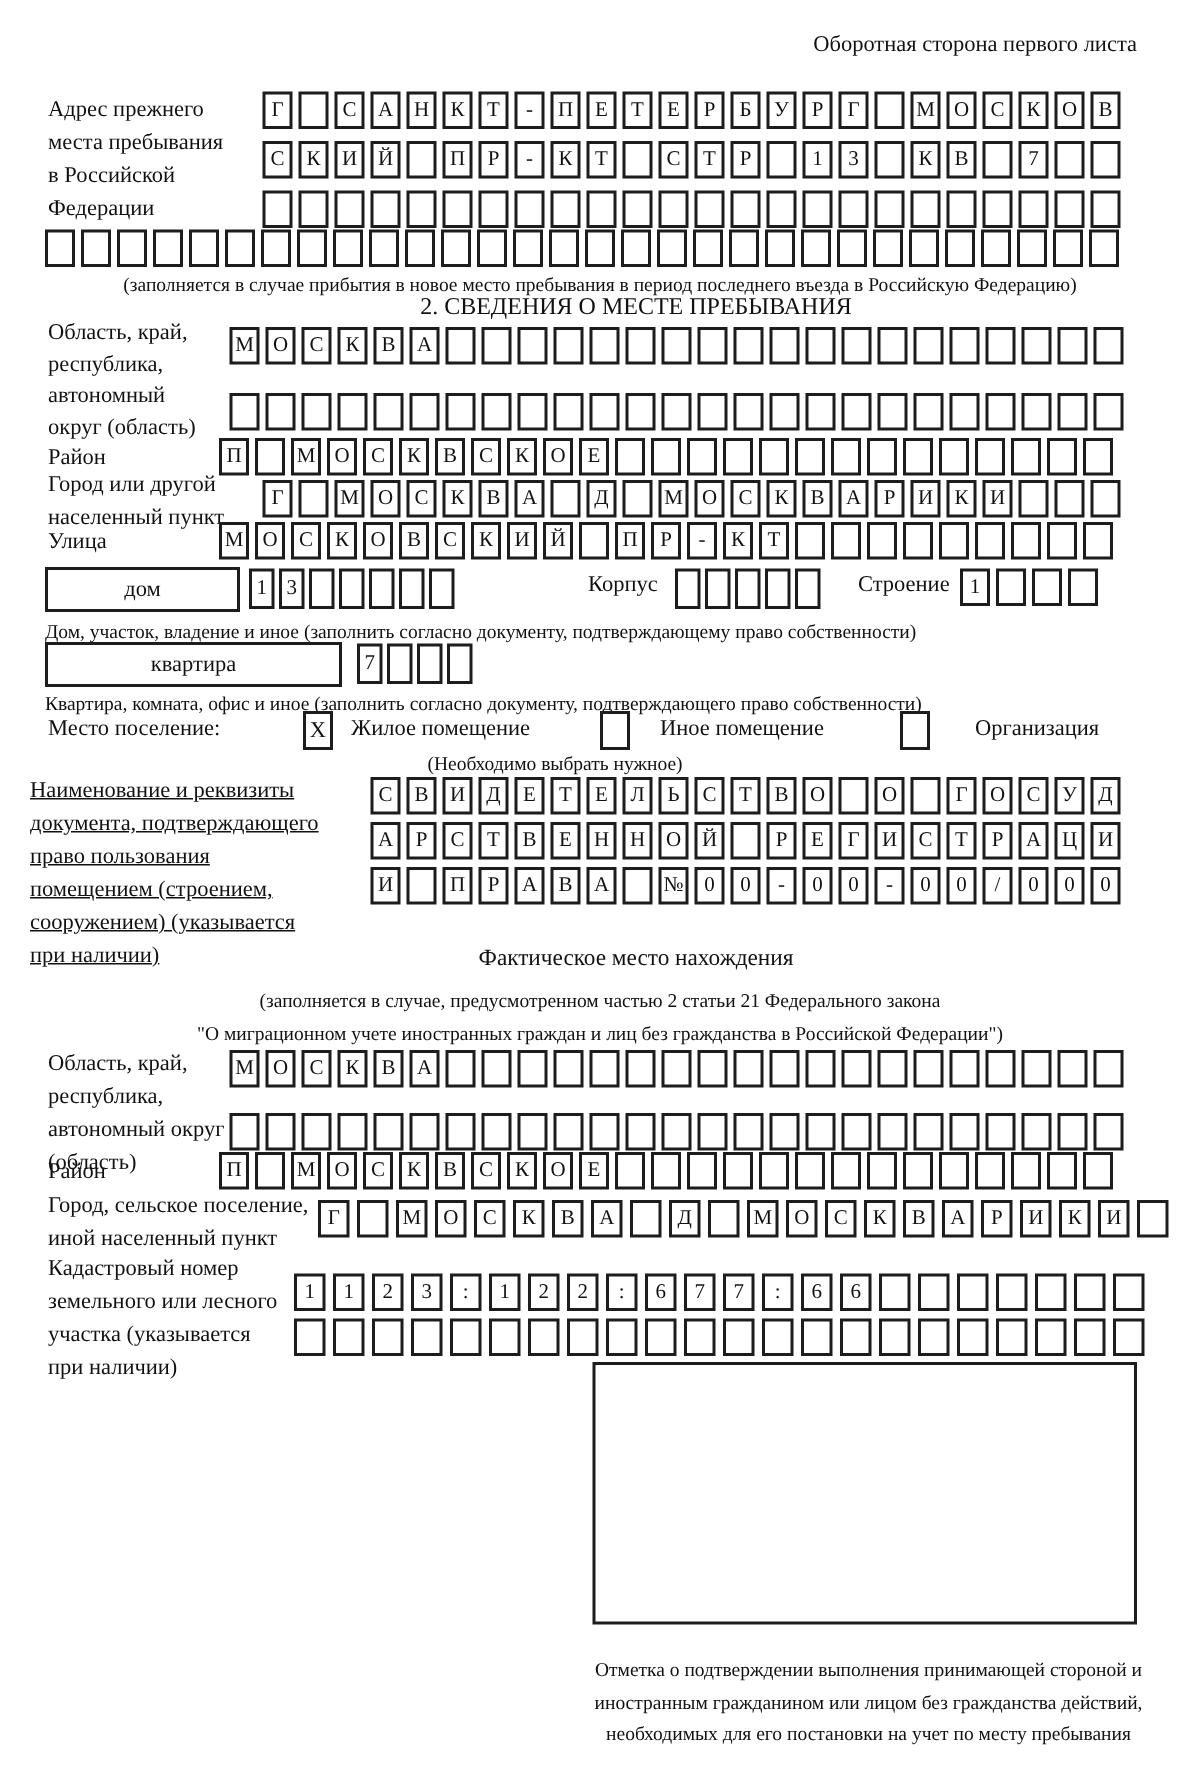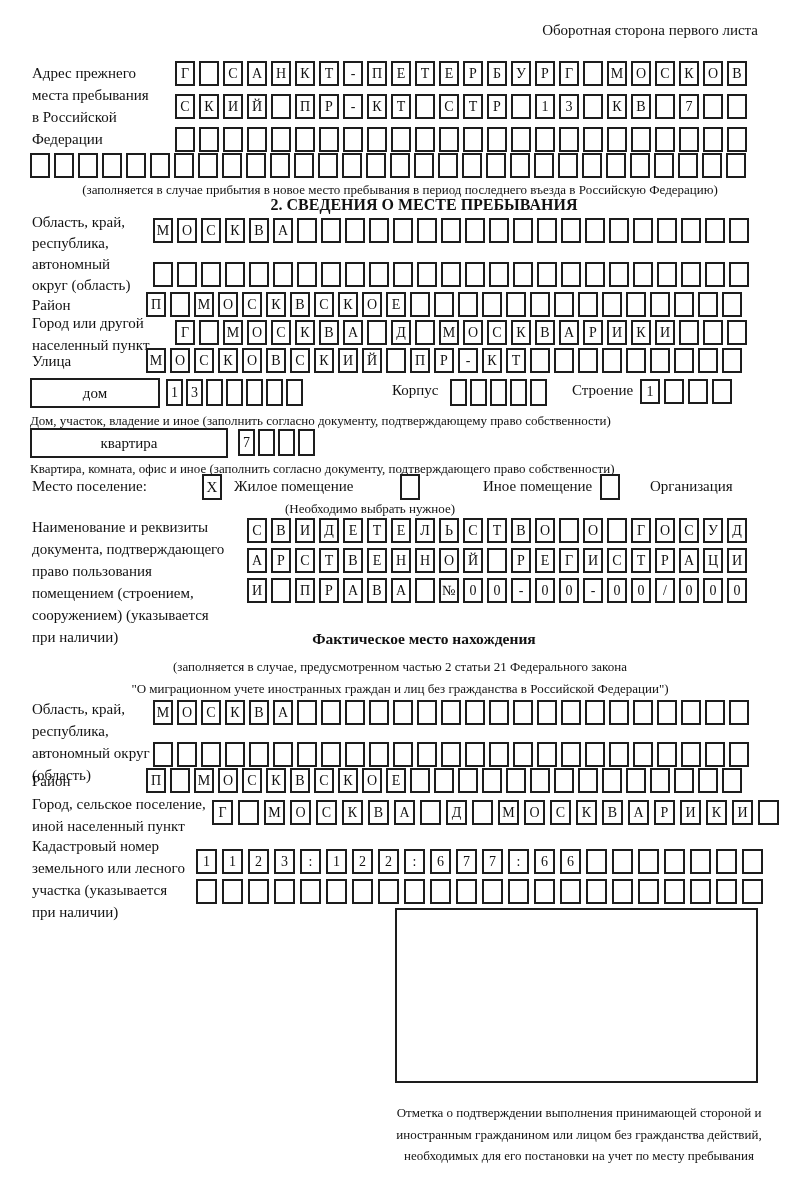--- a/index.html
+++ b/index.html
@@ -19,21 +19,21 @@
   .cells.narrow .cell{width:17px;height:27px;}
   .cells.narrow{gap:3px;}
   .cells.wide{gap:5px;}
   .cells.wide .cell{width:21px;}
   .bigbox{
     position:absolute;box-sizing:border-box;border:2px solid #1d1d1d;
     display:flex;align-items:center;justify-content:center;height:30px;background:#fff;text-align:right;
   }
   .caption{position:absolute;font-size:13px;line-height:21px;}
   .center{text-align:center;}
-  .sect-title{font-weight:bold;font-size:16px;padding-left:48px;}
+  .sect-title{font-weight:normal;font-size:16px;padding-left:48px;}
   .chk{
     position:absolute;width:20px;height:26px;box-sizing:border-box;border:2px solid #1d1d1d;
     display:flex;align-items:center;justify-content:center;font-size:15px;background:#fff;
   }
   .stamp-box{position:absolute;box-sizing:border-box;border:2px solid #1d1d1d;background:#fff;}
 </style>
 </head>
 <body>
 
 <div class="abs" style="top:22px;left:0;right:42px;text-align:right;">Оборотная сторона первого листа</div>
@@ -333,27 +333,27 @@
     <span class="cell"></span>
     <span class="cell"></span>
   </div>
 <div class="caption" style="top:458px;left:30px;right:20px;">Квартира, комната, офис и иное (заполнить согласно документу, подтверждающего право собственности)</div>
 
 <div class="abs" style="top:474px;left:0;right:0;height:30px;">
   <span class="abs" style="top:4px;left:32px;">Место поселение:</span>
   <span class="chk" style="top:0;left:202px;">X</span>
   <span class="abs" style="top:4px;left:234px;">Жилое помещение</span>
   <span class="chk" style="top:0;left:400px;"></span>
-  <span class="abs" style="top:4px;left:440px;margin-left:43px;">Иное помещение</span>
+  <span class="abs" style="top:4px;left:440px;">Иное помещение</span>
   <span class="chk" style="top:0;left:600px;"></span>
   <span class="abs" style="top:4px;left:650px;">Организация</span>
 </div>
 <div class="caption center" style="top:498px;left:170px;width:400px;">(Необходимо выбрать нужное)</div>
 
-<div class="abs lbl" style="top:516px;left:32px;width:200px;">Наименование и реквизиты документа, подтверждающего право пользования помещением (строением, сооружением) (указывается при наличии)</div>
+<div class="abs lbl" style="top:516px;left:20px;width:200px;text-decoration:underline;">Наименование и реквизиты документа, подтверждающего право пользования помещением (строением, сооружением) (указывается при наличии)</div>
 <div class="cells" style="top:518px;left:247px;">
     <span class="cell">С</span>
     <span class="cell">В</span>
     <span class="cell">И</span>
     <span class="cell">Д</span>
     <span class="cell">Е</span>
     <span class="cell">Т</span>
     <span class="cell">Е</span>
     <span class="cell">Л</span>
     <span class="cell">Ь</span>

